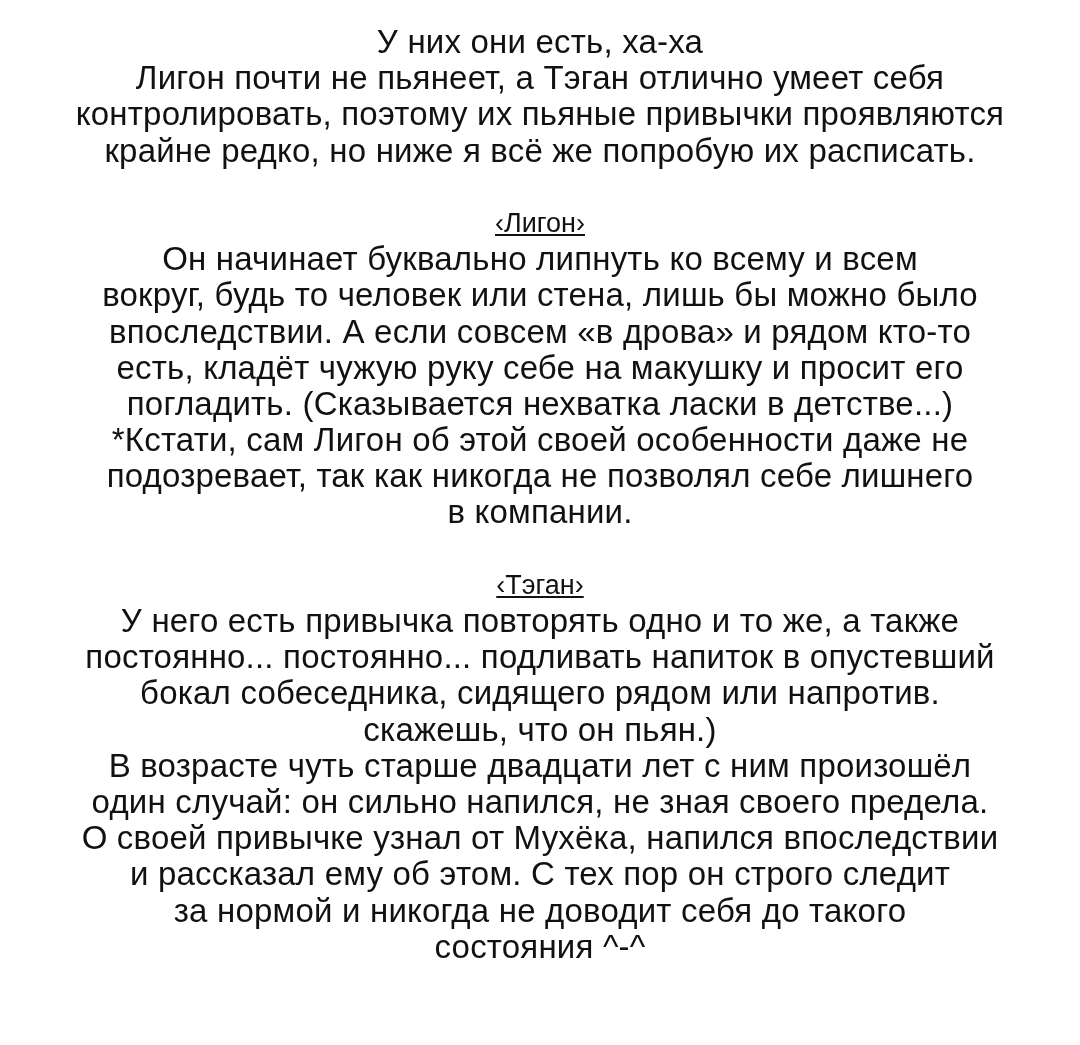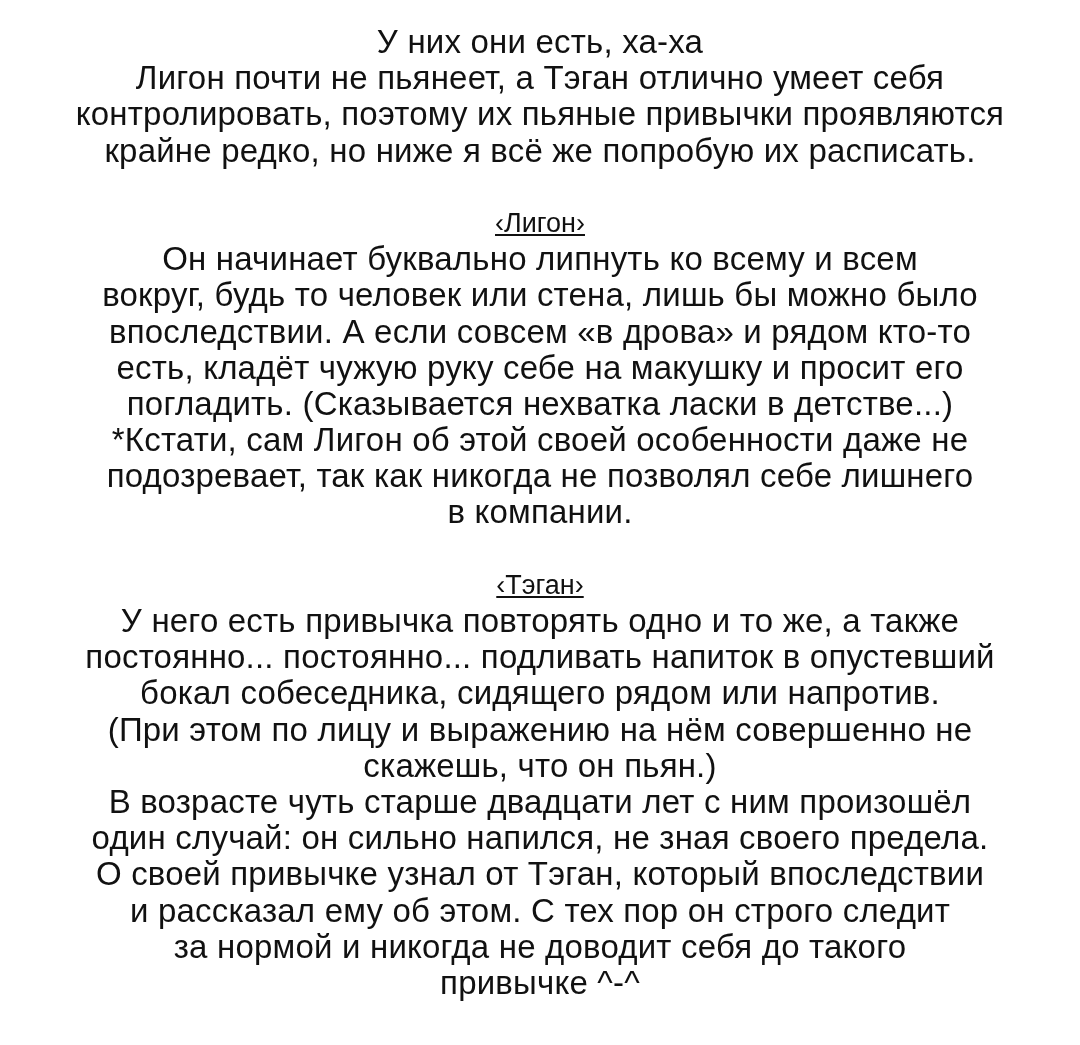--- a/index.html
+++ b/index.html
@@ -67,22 +67,21 @@
     <span class="line">в компании.</span>
   </div>
 
   <span class="blank"></span>
 
   <div>
     <span class="section-header">‹Тэган›</span>
     <span class="line">У него есть привычка повторять одно и то же, а также</span>
     <span class="line">постоянно... постоянно... подливать напиток в опустевший</span>
     <span class="line">бокал собеседника, сидящего рядом или напротив.</span>
-    <span class="line">(При этом по лицу и выражению на нём совершенно не</span>
     <span class="line">скажешь, что он пьян.)</span>
     <span class="line">В возрасте чуть старше двадцати лет с ним произошёл</span>
     <span class="line">один случай: он сильно напился, не зная своего предела.</span>
-    <span class="line">О своей привычке узнал от Тэган, который впоследствии</span>
+    <span class="line">О своей привычке узнал от Мухёка, напился впоследствии</span>
     <span class="line">и рассказал ему об этом. С тех пор он строго следит</span>
     <span class="line">за нормой и никогда не доводит себя до такого</span>
-    <span class="line">привычке ^-^</span>
+    <span class="line">состояния ^-^</span>
   </div>
 </div>
 
 </body></html>

